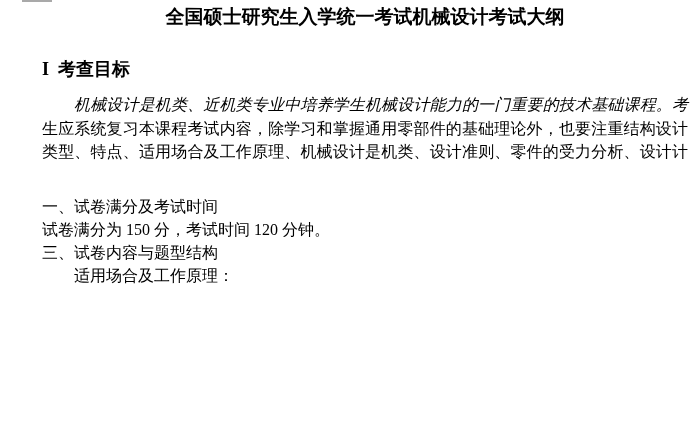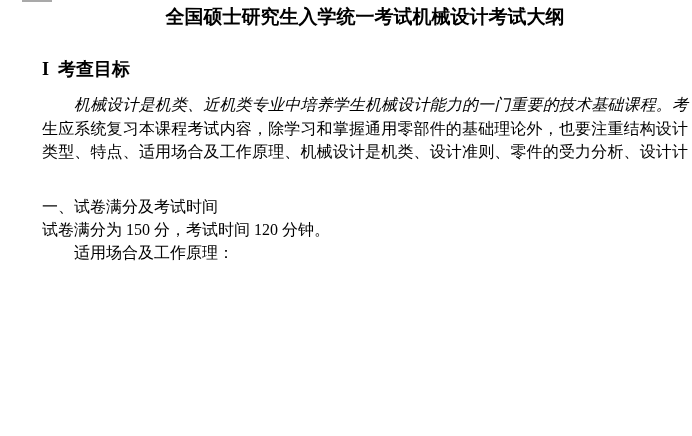--- a/index.html
+++ b/index.html
@@ -81,17 +81,18 @@
     <div class="para">
       <div class="jline indent-first">机械设计是机类、近机类专业中培养学生机械设计能力的一门重要的技术基础课程。考</div>
       <div class="jline">生应系统复习本课程考试内容，除学习和掌握通用零部件的基础理论外，也要注重结构设计</div>
       <div class="jline">类型、特点、适用场合及工作原理、机械设计是机类、设计准则、零件的受力分析、设计计</div>
     </div>
 
 
     <div class="list-block">
       <div>一、试卷满分及考试时间</div>
       <div>试卷满分为 150 分，考试时间 120 分钟。</div>
+      <div>三、试卷内容与题型结构</div>
       <div class="indent-line">适用场合及工作原理：</div>
     </div>
 
   </div>
 </div>
 
 </body></html>

